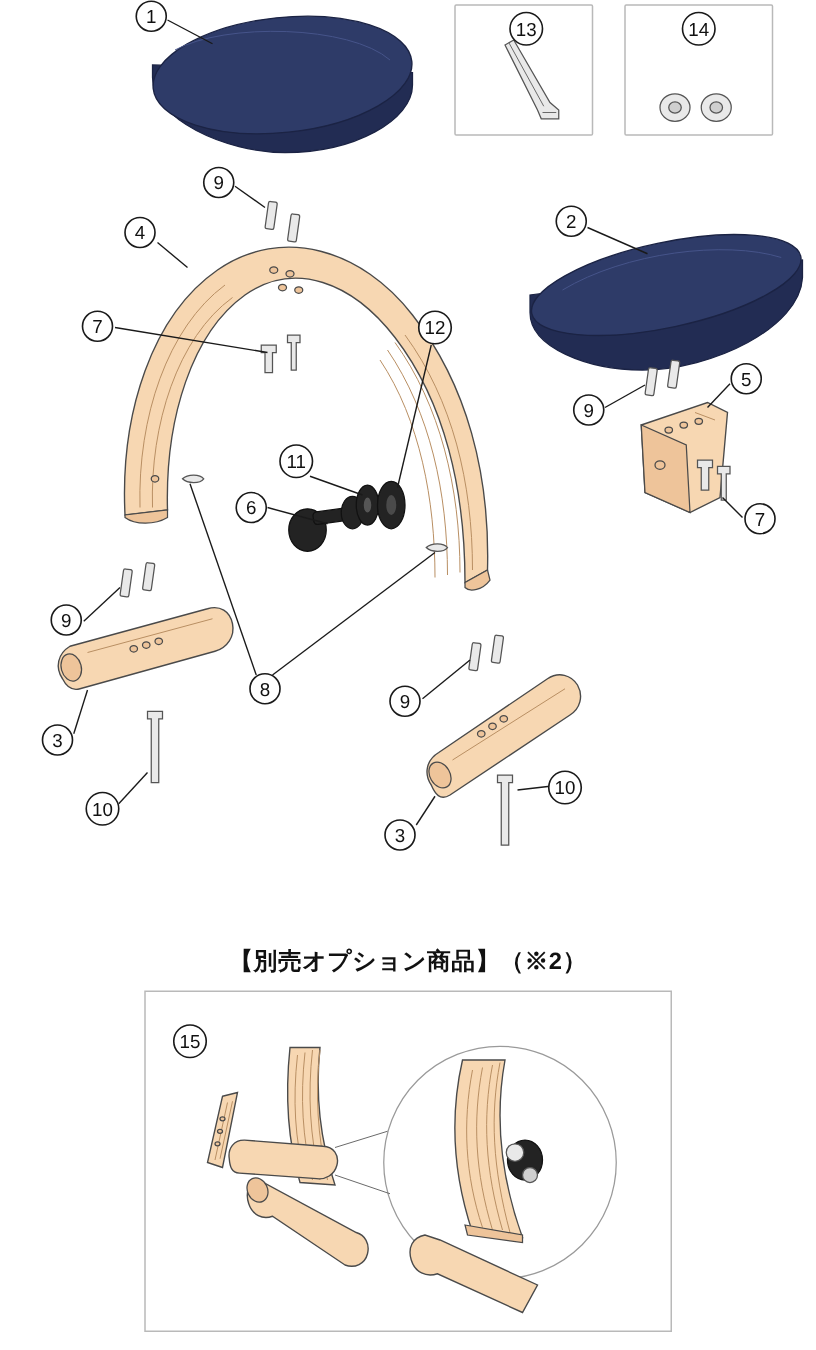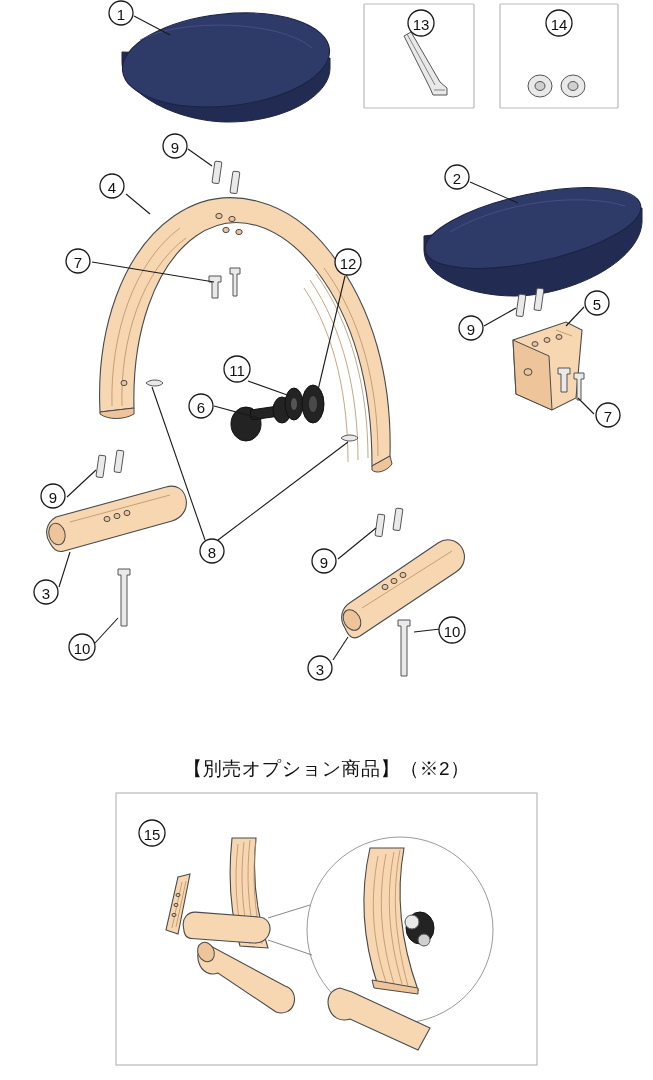--- a/index.html
+++ b/index.html
@@ -94,21 +94,21 @@
     stroke-width: 0.8;
     fill: none;
   }
   .section-title {
     position: absolute;
     left: 0;
     width: 653px;
     text-align: center;
     font-family: "Liberation Sans", sans-serif;
     font-size: 19px;
-    font-weight: normal;
+    font-weight: bold;
     color: #111111;
     letter-spacing: 0.5px;
   }
 </style>
 </head>
 <body>
 
 <div id="sheet">
 
   <svg id="diagram" viewBox="0 0 653 1080">

